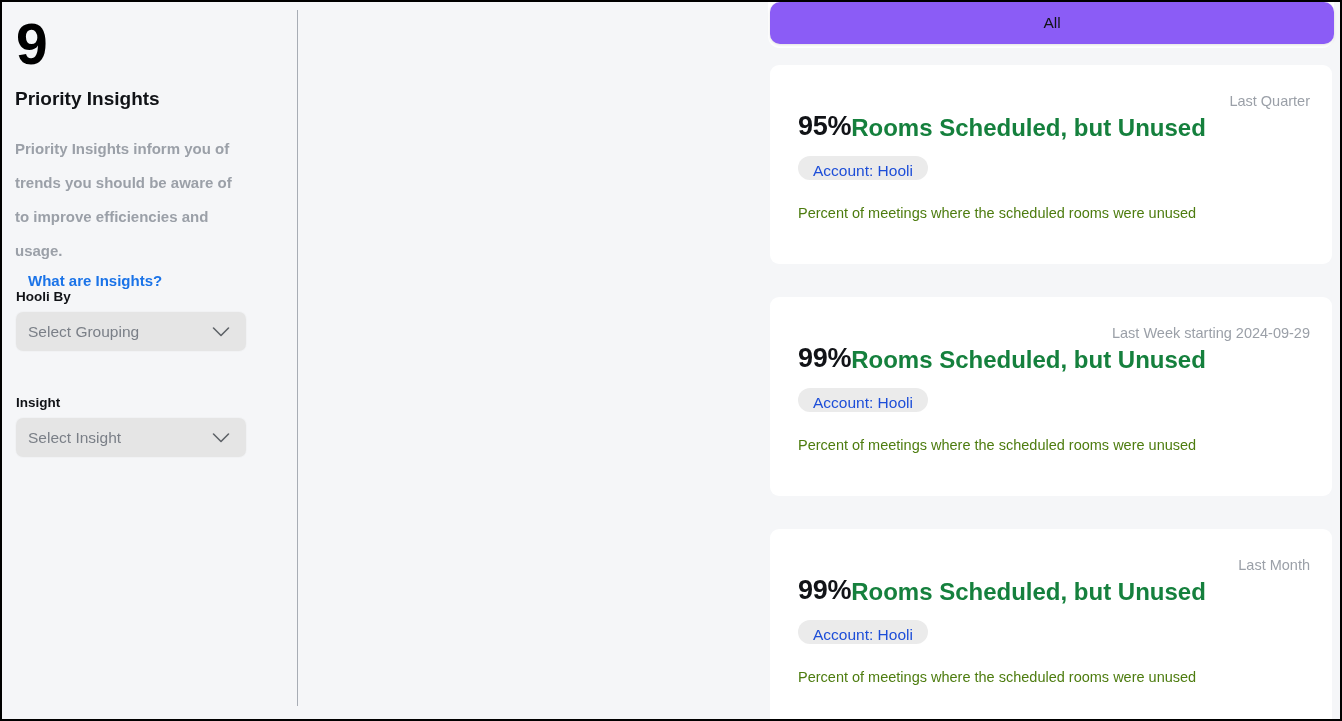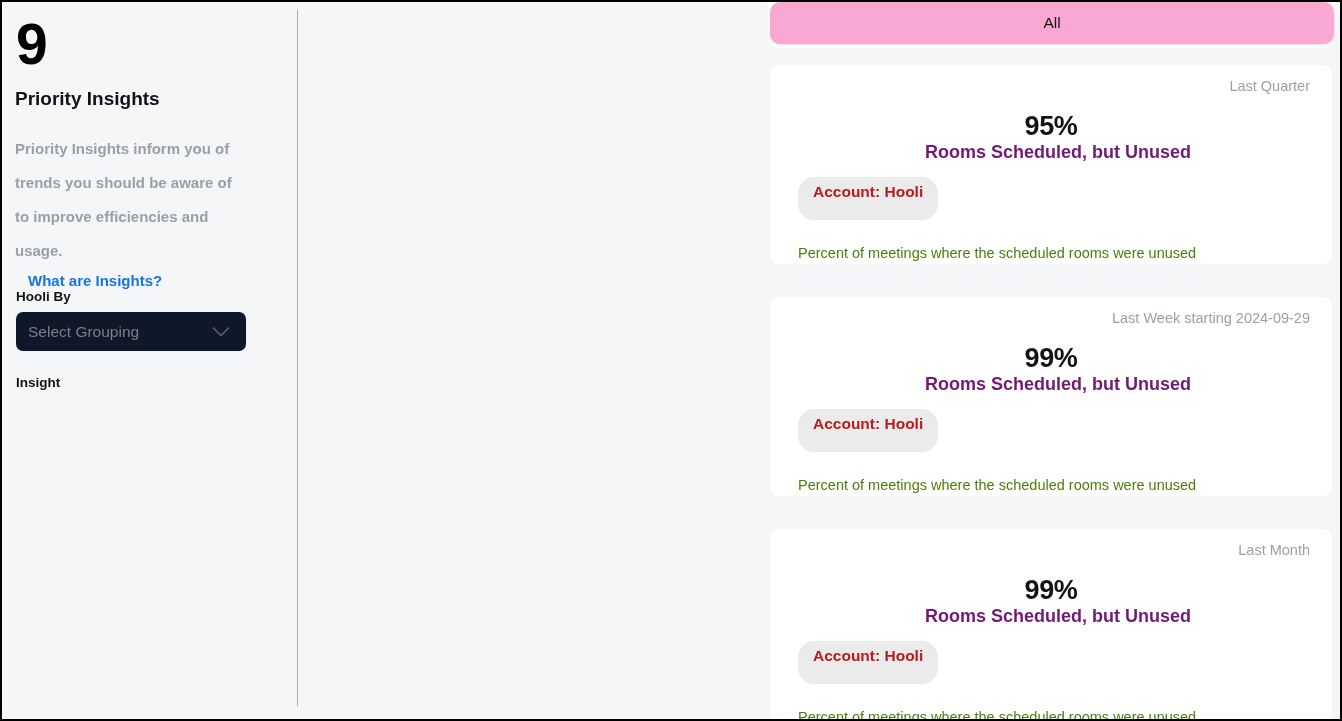--- a/index.html
+++ b/index.html
@@ -75,21 +75,21 @@
   .field-label {
     font-size: 13.5px;
     font-weight: 700;
     color: #111317;
     margin-bottom: 8px;
   }
   .select-box {
     position: relative;
     width: 230px;
     height: 39px;
-    background: #0f172a;
+    background: #e5e5e5;
     border-radius: 7px;
     box-sizing: border-box;
     display: flex;
     align-items: center;
     padding: 0 12px;
     cursor: pointer;
     box-shadow: 0 0 0 1px rgba(0,0,0,0.015);
   }
   .select-value {
     font-size: 15.5px;
@@ -100,21 +100,21 @@
   }
   .chevron {
     width: 18px;
     height: 12px;
     flex: 0 0 auto;
     margin-right: 4px;
   }
   .chevron svg { display: block; }
 
   #group-by-group { position: absolute; left: 13px; top: 287px; }
-  #insight-group   { position: absolute; left: 13px; top: 373px; }
+  #insight-group   { position: absolute; left: 13px; top: 393px; }
 
   
   #sidebar-divider {
     position: absolute;
     left: 295px;
     top: 8px;
     width: 1px;
     height: 696px;
     background: #a8adb5;
   }
@@ -149,21 +149,21 @@
     align-items: center;
     justify-content: center;
     font-size: 15.5px;
     color: #111317;
     cursor: pointer;
     border-radius: 10px;
     background: transparent;
     user-select: none;
   }
   .tab.active {
-    background: #f9a8d4;
+    background: #8b5cf6;
     box-shadow: 0 1px 3px rgba(0,0,0,0.12);
     margin-left: 2px;
   }
 
   
   #cards {
     position: absolute;
     left: 472px;
     top: 63px;
     width: 562px;
@@ -174,53 +174,50 @@
     border-radius: 9px;
     box-sizing: border-box;
     height: 199px;
     margin-bottom: 33px;
     padding: 22px 28px 0 28px;
     overflow: hidden;
   }
   .card-period {
     position: absolute;
     right: 22px;
-    top: 13px;
+    top: 28px;
     font-size: 14.5px;
     color: #9ba0a8;
     white-space: nowrap;
   }
   .card-headline {
     display: flex;
-    align-items: center;
+    align-items: flex-end;
     margin-top: 24px;
-    flex-direction: column;
   }
   .card-percent {
     font-size: 27px;
     font-weight: 700;
     color: #111317;
     letter-spacing: -0.3px;
   }
   .card-title {
-    font-size: 18px;
-    font-weight: 700;
-    color: #701a75;
-    margin-left: 14px;
+    font-size: 24px;
+    font-weight: 700;
+    color: #15803d;
   }
   .card-chip {
     display: inline-block;
     margin-top: 14px;
     background: #ebebeb;
     border-radius: 16px;
-    padding: 7px 15px 20px 15px;
+    padding: 7px 15px 1px 15px;
     font-size: 15.5px;
-    color: #b91c1c;
+    color: #1d4ed8;
     line-height: 1;
-    font-weight: bold;
   }
   .card-desc {
     margin-top: 25px;
     font-size: 14.5px;
     color: #4d7c0f;
   }
 </style>
 </head>
 <body>
 
@@ -243,20 +240,28 @@
         <span class="chevron">
           <svg width="18" height="12" viewBox="0 0 18 12" fill="none" xmlns="http://www.w3.org/2000/svg">
             <path d="M1.5 2 L9 9.5 L16.5 2" stroke="#5f6368" stroke-width="1.6" fill="none" stroke-linecap="round" stroke-linejoin="round"></path>
           </svg>
         </span>
       </div>
     </div>
 
     <div class="field-group" id="insight-group">
       <div class="field-label">Insight</div>
+      <div class="select-box">
+        <span class="select-value">Select Insight</span>
+        <span class="chevron">
+          <svg width="18" height="12" viewBox="0 0 18 12" fill="none" xmlns="http://www.w3.org/2000/svg">
+            <path d="M1.5 2 L9 9.5 L16.5 2" stroke="#5f6368" stroke-width="1.6" fill="none" stroke-linecap="round" stroke-linejoin="round"></path>
+          </svg>
+        </span>
+      </div>
     </div>
 
   </div>
 
   <div id="sidebar-divider"></div>
 
   <div id="main">
 
     <div id="tab-bar">
       <div class="tab active">All</div>

